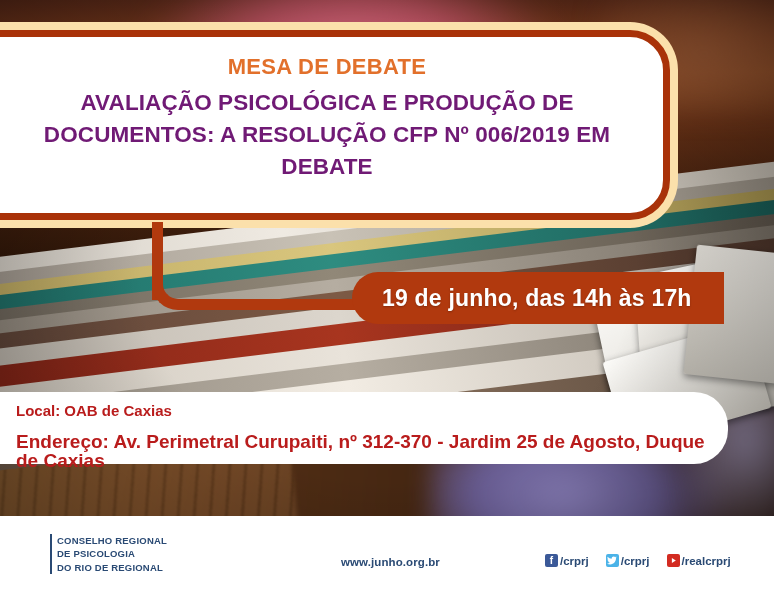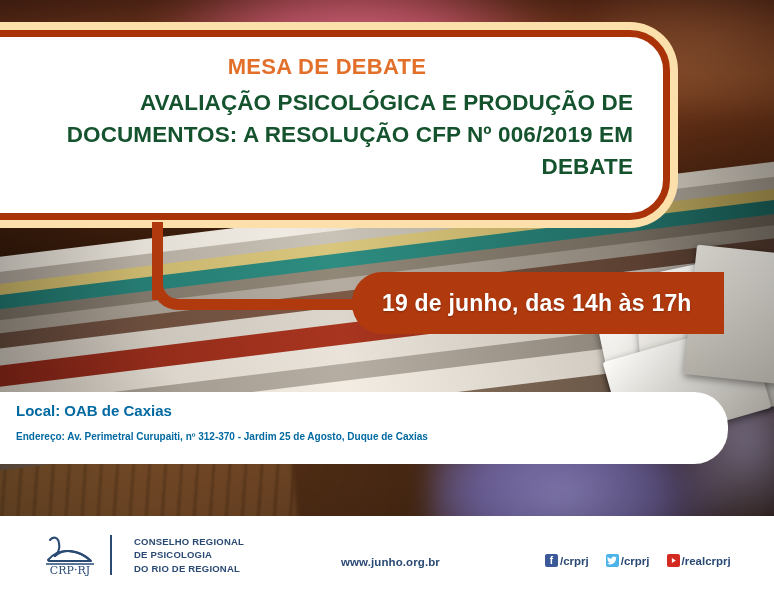--- a/index.html
+++ b/index.html
@@ -89,68 +89,68 @@
     border-radius:0 40px 40px 0;
     box-shadow:0 0 0 8px #fbe0ab;
     box-sizing:border-box;
     padding:14px 30px 10px 40px;
   }
   .kicker{
     color:#e2702b;font-weight:bold;font-size:22px;letter-spacing:.3px;
     text-align:center;margin:4px 0 8px 0;line-height:1.1;
   }
   .headline{
-    color:#14532d;font-weight:bold;font-size:22.5px;line-height:1.42;
-    letter-spacing:.1px;text-align:right;
+    color:#701a75;font-weight:bold;font-size:22.5px;line-height:1.42;
+    letter-spacing:.1px;text-align:center;
   }
 
   
   .elbow-v{
     position:absolute;left:152px;top:222px;width:11px;height:78px;
     background:#b1390e;
   }
   .elbow-corner{
     position:absolute;left:152px;top:268px;width:42px;height:42px;
     border-left:11px solid #b1390e;border-bottom:11px solid #b1390e;
     border-bottom-left-radius:26px;box-sizing:border-box;background:transparent;
   }
   .elbow-h{
     position:absolute;left:186px;top:299px;width:250px;height:11px;
     background:#b1390e;
   }
 
   
   .date-banner{
-    position:absolute;left:352px;top:272px;width:372px;height:62px;
+    position:absolute;left:352px;top:272px;width:372px;height:52px;
     background:#b1390e;border-radius:30px 0 0 30px;
     display:flex;align-items:center;
     padding-left:30px;box-sizing:border-box;
   }
   .date-banner .txt{
     color:#fff;font-weight:bold;font-size:23px;letter-spacing:.2px;
     text-shadow:0 1px 2px rgba(0,0,0,.25);
   }
 
   
   .addr-card{
     position:absolute;left:-20px;top:392px;width:748px;height:72px;
     background:#fff;border-radius:0 34px 34px 0;
     box-sizing:border-box;padding:11px 0 0 36px;
   }
-  .addr-line{color:#0369a1;font-weight:bold;font-size:15px;line-height:1.0;margin-bottom:14px;}
-  .addr-line.two{font-size:10px;}
+  .addr-line{color:#b91c1c;font-weight:bold;font-size:15px;line-height:1.0;margin-bottom:14px;}
+  .addr-line.two{font-size:19px;}
 
   
   .footer{
     position:absolute;left:0;top:516px;width:774px;height:84px;background:#fff;
   }
   .logo-wrap{position:absolute;left:40px;top:18px;display:flex;align-items:center;}
   .logo-mark{width:60px;height:42px;position:relative;}
   .logo-text{color:#2a4a74;font-weight:bold;font-size:9.5px;font-family:"Liberation Sans",sans-serif;
-             letter-spacing:.2px;line-height:1.42;padding-left:22px;margin-left:10px;border-left:2px solid #2a4a74;}
+             letter-spacing:.2px;line-height:1.42;padding-left:5px;margin-left:10px;border-left:2px solid #2a4a74;}
   .site{position:absolute;left:341px;top:40px;color:#2a4a74;font-size:11.5px;font-weight:bold;letter-spacing:.1px;}
   .socials{position:absolute;left:545px;top:38px;display:flex;align-items:center;gap:17px;}
   .soc{display:flex;align-items:center;}
   .soc .badge{width:13px;height:13px;border-radius:2px;display:flex;align-items:center;justify-content:center;
               color:#fff;font-size:10px;font-weight:bold;line-height:1;}
   .badge.fb{background:#3b5998;}
   .badge.tw{background:#4bb3e8;}
   .badge.yt{background:#d32b21;}
   .soc .handle{color:#2a4a74;font-size:11.5px;font-weight:bold;margin-left:2px;}
 </style>
@@ -203,29 +203,20 @@
   </div>
 
   <div class="addr-card">
     <div class="addr-line">Local: OAB  de Caxias</div>
     <div class="addr-line two">Endereço: Av. Perimetral Curupaiti, nº 312-370 - Jardim 25 de Agosto, Duque de Caxias</div>
   </div>
 
   <div class="footer">
 
     <div class="logo-wrap">
-      <div class="logo-mark">
-        <svg width="60" height="42" viewBox="0 0 60 42" aria-hidden="true">
-          <path d="M10 6 C13 2, 18 3, 19 9 C20 14, 18 19, 15 22" fill="none" stroke="#2a4a74" stroke-width="2.1" stroke-linecap="round"></path>
-          <path d="M15 22 C24 14, 38 16, 50 26" fill="none" stroke="#2a4a74" stroke-width="2.1" stroke-linecap="round"></path>
-          <path d="M8 26 C20 12, 40 16, 51 27 L9 27 Z" fill="none" stroke="#2a4a74" stroke-width="2.1" stroke-linejoin="round"></path>
-          <line x1="6" y1="30" x2="54" y2="30" stroke="#2a4a74" stroke-width="1.6"></line>
-          <text x="30" y="40" text-anchor="middle" font-family="DejaVu Serif, serif" font-size="11" fill="#2a4a74">CRP·RJ</text>
-        </svg>
-      </div>
       <div class="logo-text">
         <div>CONSELHO REGIONAL</div>
         <div>DE PSICOLOGIA</div>
         <div>DO RIO DE REGIONAL</div>
       </div>
     </div>
 
     <div class="site">www.junho.org.br</div>
 
     <div class="socials">

